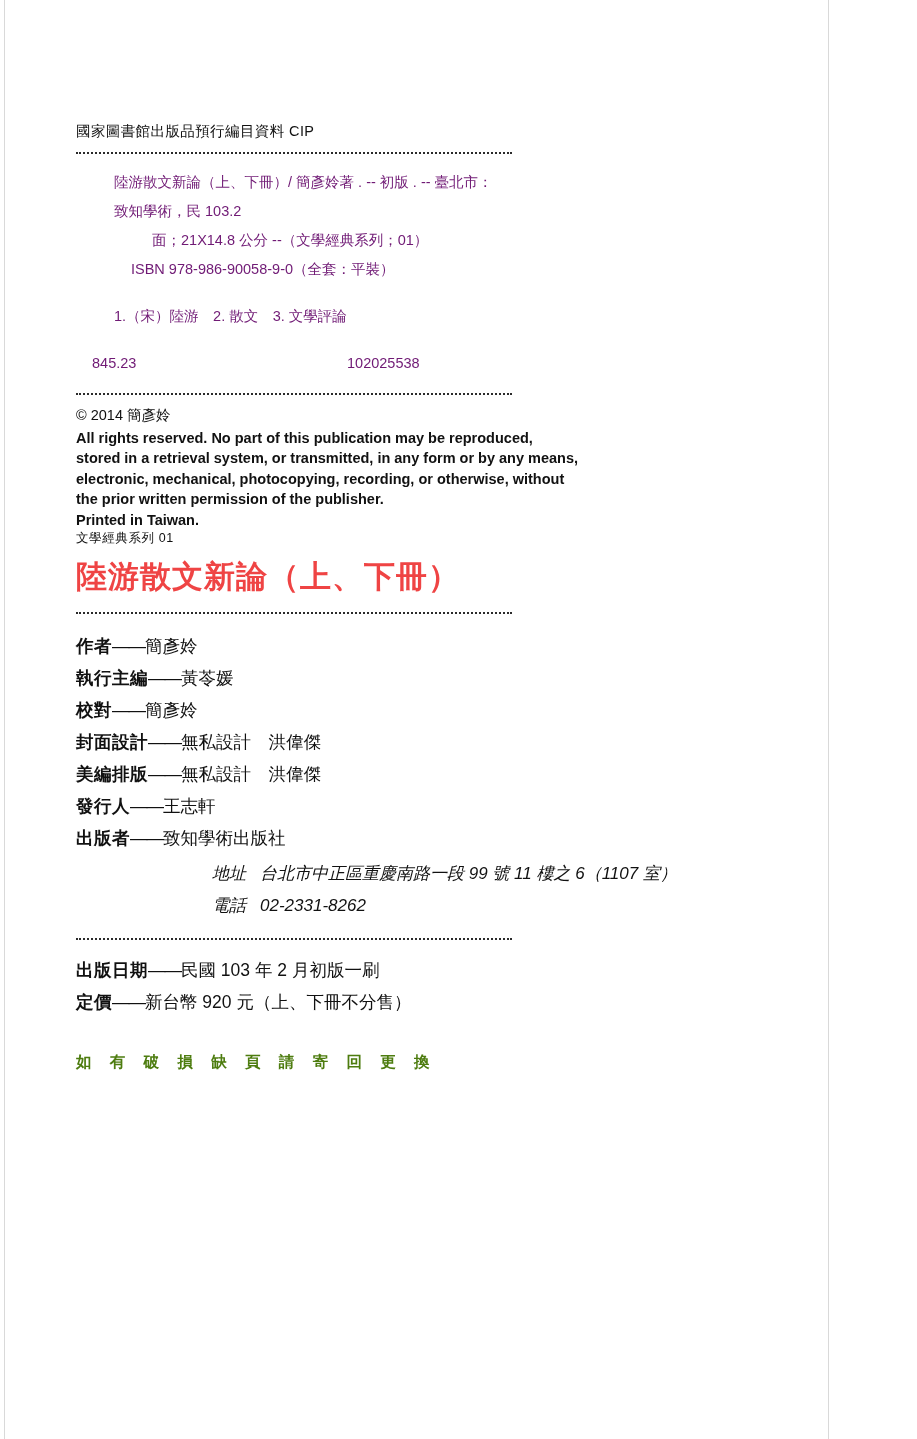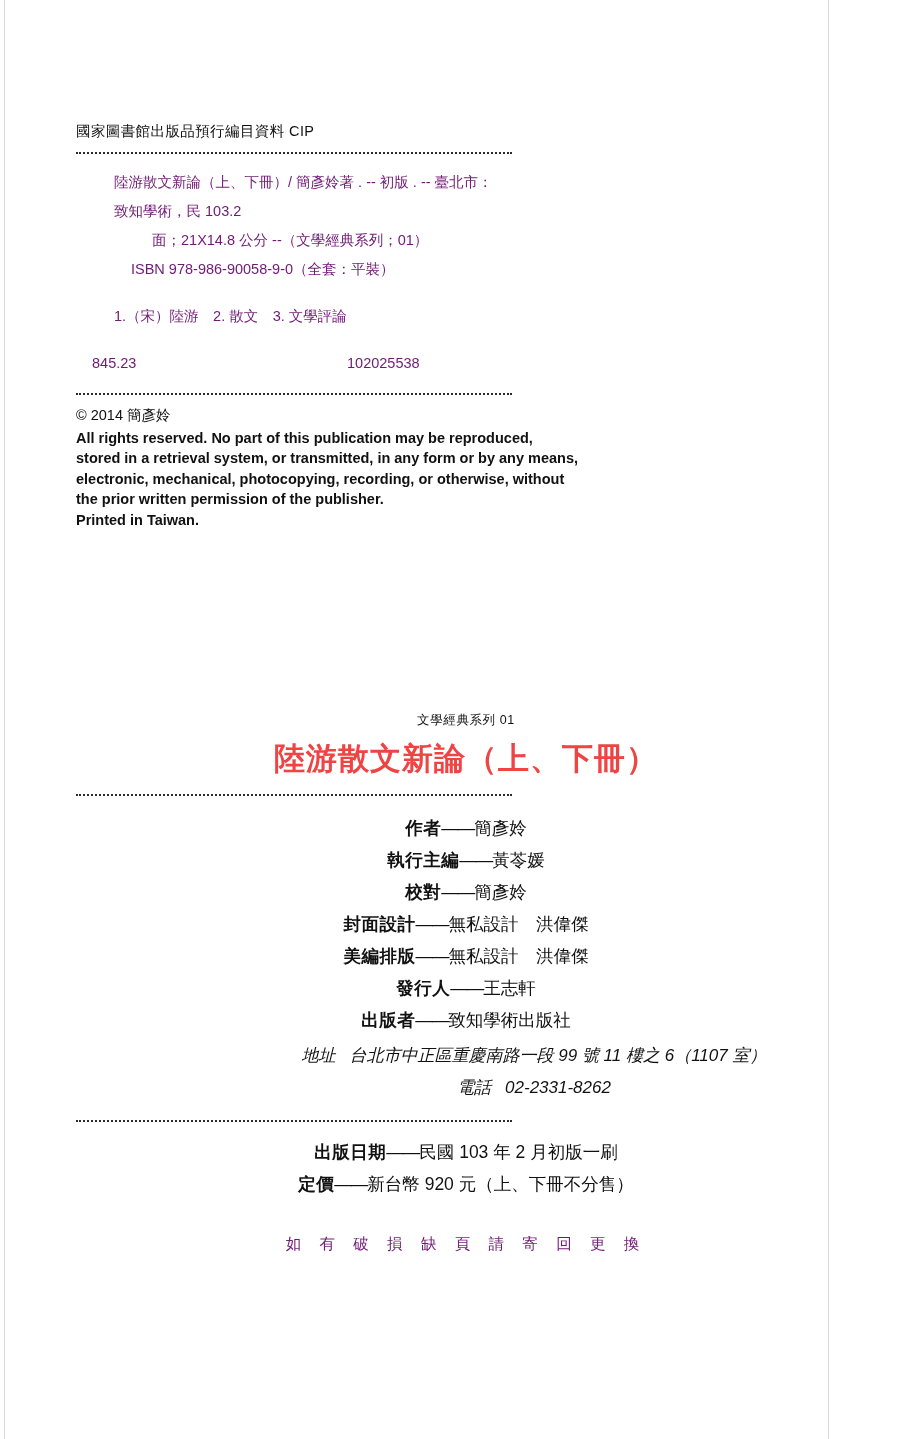--- a/index.html
+++ b/index.html
@@ -80,22 +80,20 @@
     margin-top: 10px;
     font-size: 14.5px;
     line-height: 20.5px;
     color: #111;
   }
   .copy .c1 { margin-bottom: 2px; }
   .copy .eng { line-height: 20.5px; font-weight: bold; }
 
   
   .colophon {
-    margin-top: 182px;
-    text-align: center;
   }
   .series {
     font-size: 12.5px;
     letter-spacing: 0.6px;
     color: #111;
   }
   .book-title {
     font-size: 31px;
     font-weight: bold;
     letter-spacing: 1px;
@@ -137,23 +135,23 @@
   .addr-line .key { display: inline-block; }
   .addr-line .sp { display: inline-block; width: 14px; }
 
   .rule4 { margin-top: 16px; }
 
   .pub-lines { margin-top: 14px; }
 
   .notice {
     margin-top: 34px;
     font-size: 15.5px;
-    font-weight: normal;
+    font-weight: bold;
     letter-spacing: 7px;
-    color: #701a75;
+    color: #4d7c0f;
   }
 </style>
 </head>
 <body>
 
 <div class="page">
   <div class="edge-left"></div>
   <div class="edge-right"></div>
 
   <div class="content">

